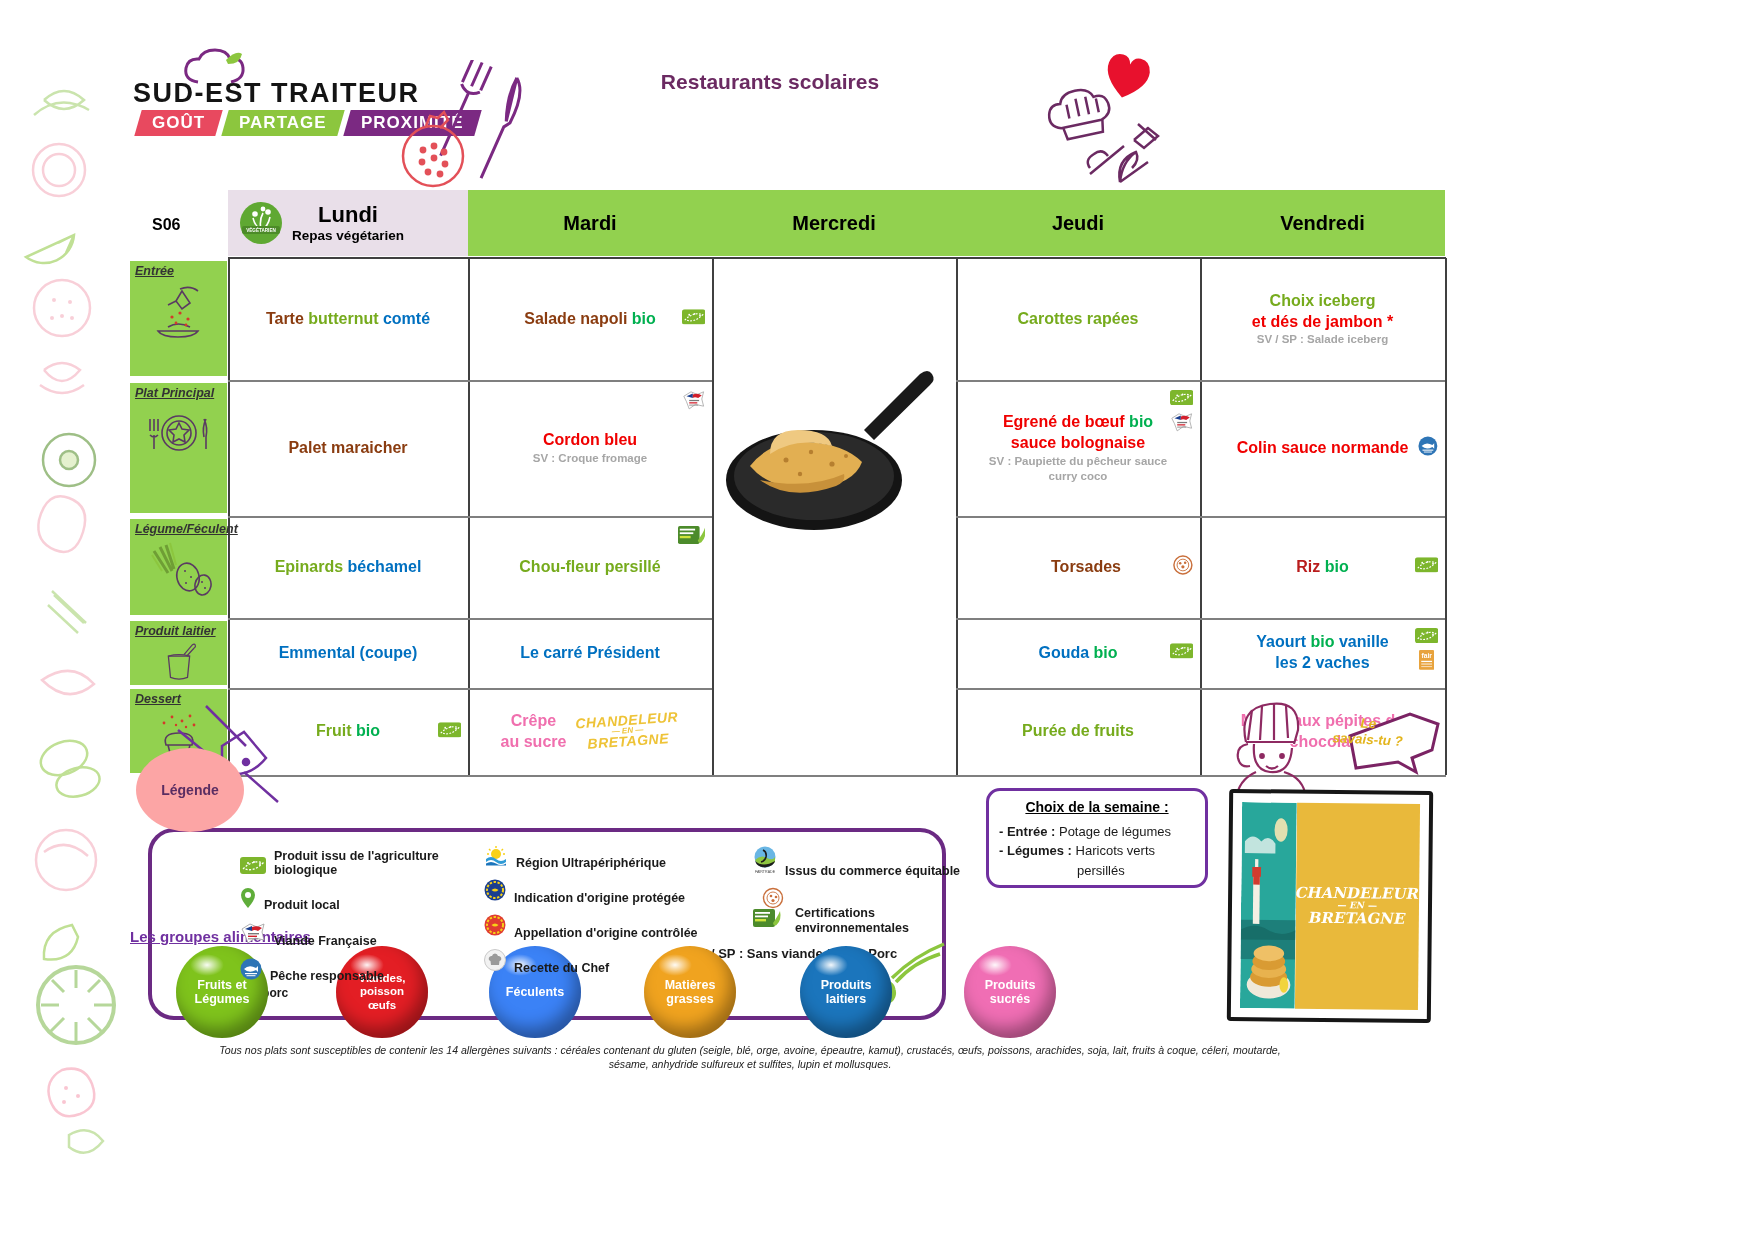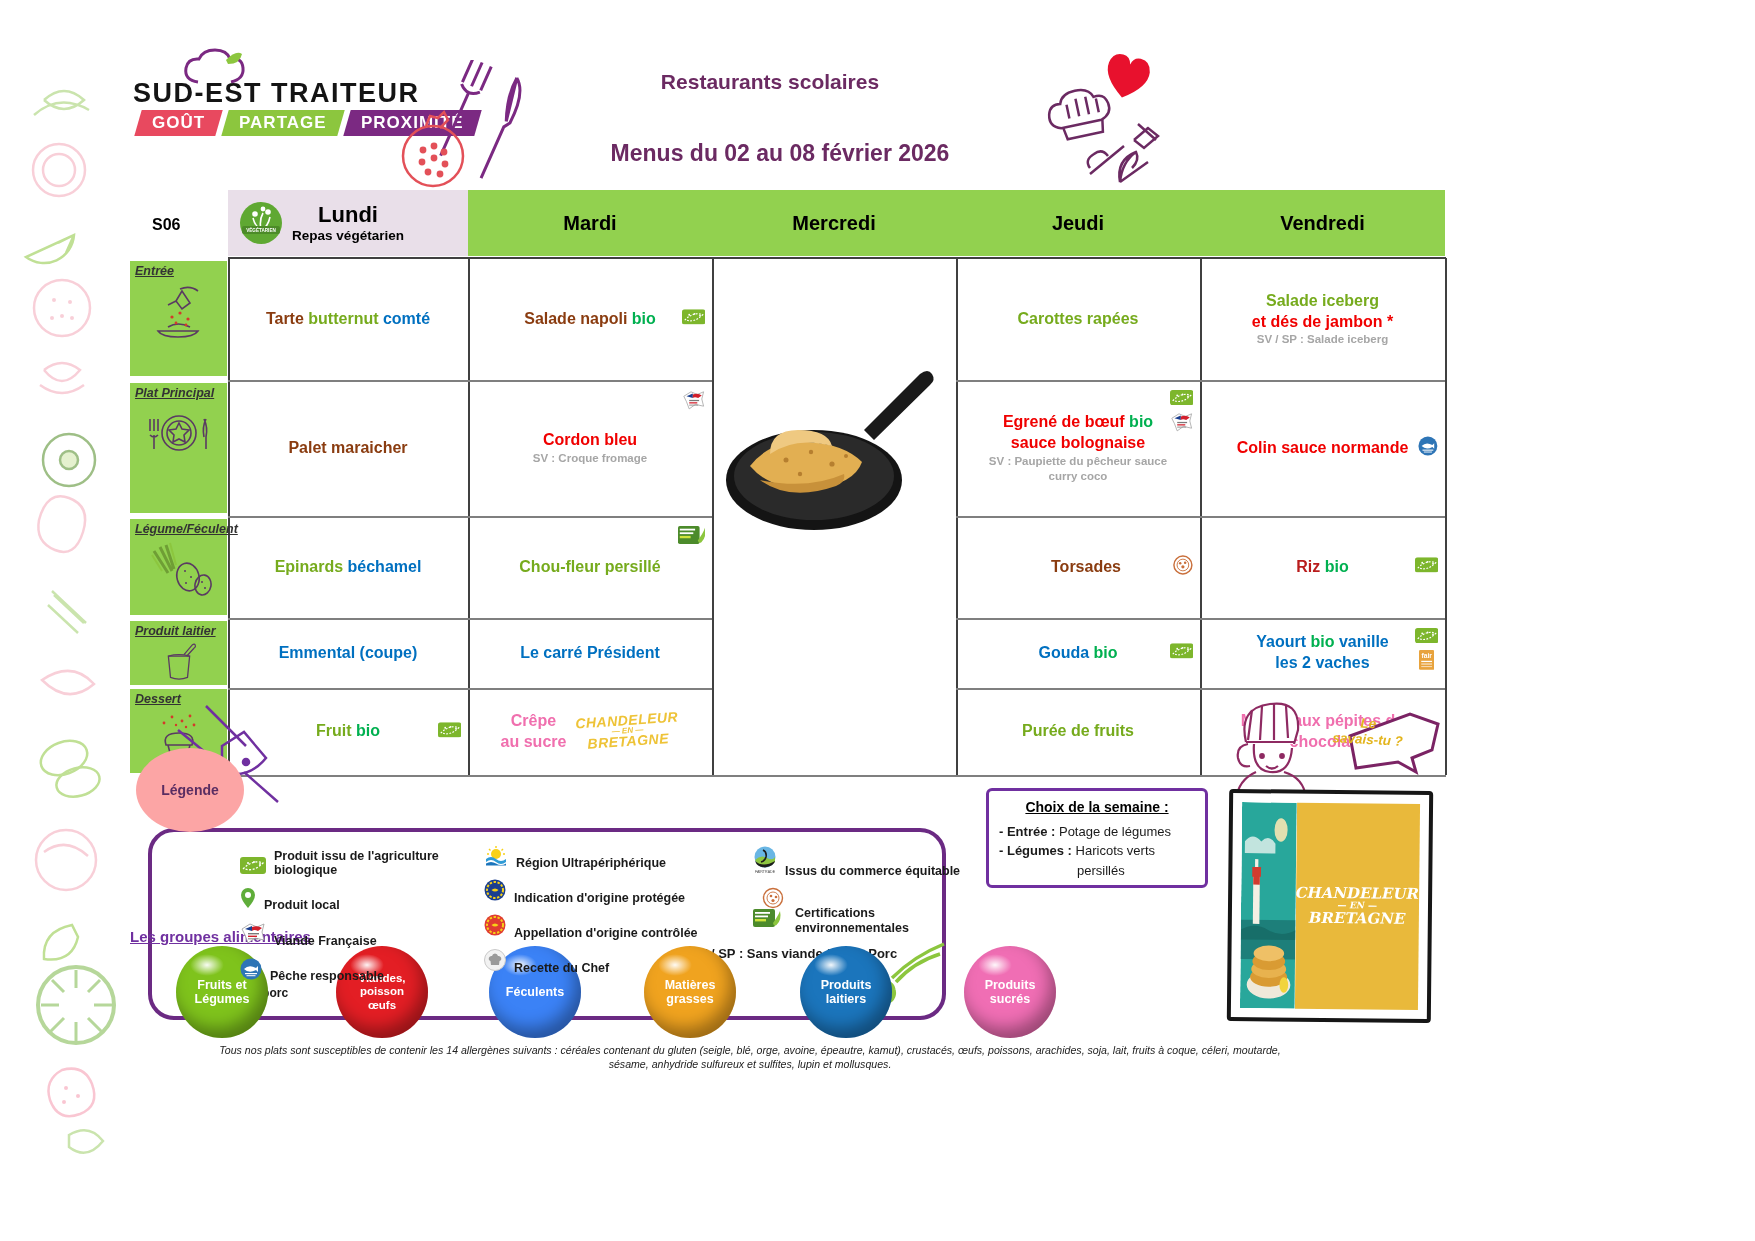--- a/index.html
+++ b/index.html
@@ -45,21 +45,21 @@
                   background:#fca5a5;display:flex;align-items:center;justify-content:center;z-index:3;}
   #legend-ellipse span{color:#5a2d62;font-weight:800;font-size:14px;}
   .leg-item{display:flex;align-items:flex-end;gap:8px;margin-bottom:9px;}
   .leg-label{font-size:12.5px;font-weight:700;color:#1a1a1a;line-height:1.15;white-space:pre-line;padding-top:3px;}
   .leg-icon{flex:0 0 auto;}
   #svsp{font-size:13px;font-weight:800;color:#1a1a1a;}
   #porc-note{font-size:12px;font-weight:800;color:#1a1a1a;}
 
   
   #choix-box{position:absolute;left:986px;top:788px;width:222px;height:100px;
-             border:3.5px solid #7030a0;border-radius:6px;background:#fff;padding:8px 10px;box-sizing:border-box;}
+             border:3.5px solid #7030a0;border-radius:14px;background:#fff;padding:8px 10px;box-sizing:border-box;}
   #choix-title{font-size:14px;font-weight:800;text-decoration:underline;text-align:center;color:#000;}
   .choix-line{font-size:13px;color:#1a1a1a;margin-top:3px;line-height:1.25;}
   .choix-line b{font-weight:800;}
   .choix-indent{margin-left:78px;}
 
   
   #groups-title{font-size:15px;font-weight:800;color:#7030a0;text-decoration:underline;}
   .group-circle{position:absolute;width:92px;height:92px;border-radius:50%;display:flex;
                 align-items:center;justify-content:center;text-align:center;color:#fff;
                 font-weight:800;font-size:12.5px;line-height:1.15;white-space:pre-line;
@@ -150,21 +150,20 @@
       <circle cx="34" cy="54" r="3.4"></circle>
           <circle cx="46" cy="50" r="3.4"></circle>
           <circle cx="57" cy="56" r="3.4"></circle>
       <circle cx="40" cy="64" r="3.4"></circle>
           <circle cx="52" cy="66" r="3.4"></circle>
     </g>
   </g>
 </svg>
 
 <div class="abs" id="main-title" style="left:520px;top:70px;width:500px;">Restaurants scolaires</div>
-<div class="abs" id="sub-title" style="left:520px;top:140px;width:520px;">Menus du 02 au 08 février 2026</div>
 
 <svg class="abs" style="left:1040px;top:75px;" width="90" height="70" viewBox="0 0 90 70">
   <g fill="none" stroke="#6b2a62" stroke-width="2.5" transform="rotate(-12 45 35)">
     <path d="M18 48 q-12 -4 -9 -16 q3 -10 13 -8 q3 -10 17 -10 q14 0 17 10 q11 -2 13 9 q2 11 -10 15 z"></path>
     <path d="M20 48 l2 12 h36 l2 -12 M28 26 v14 M38 22 v18 M48 22 v18 M58 26 v14"></path>
   </g>
 </svg>
 <svg class="abs" style="left:1100px;top:52px;" width="55" height="50" viewBox="0 0 55 50">
   <path d="M27 46 Q4 30 6 15 Q8 4 18 4 q7 0 9 8 q2 -8 9 -8 q10 0 12 11 q2 15 -21 31 z" fill="#e8112d" transform="rotate(14 27 25)"></path>
 </svg>
@@ -322,21 +321,21 @@
             </svg></span>
         </div>
       </div>
       <div class="cell" style="left: 958px; top: 260px; width: 240px; height: 118px;">
         <div>
           <div class="cell-line"><span style="color: rgb(118, 171, 29);">Carottes rapées</span></div>
         </div>
       </div>
       <div class="cell" style="left: 1202px; top: 260px; width: 241px; height: 118px;">
         <div>
-          <div class="cell-line"><span style="color: rgb(118, 171, 29);">Salade iceberg</span></div>
+          <div class="cell-line"><span style="color: rgb(118, 171, 29);">Choix iceberg</span></div>
           <div class="cell-line"><span style="color: rgb(240, 0, 0);">et dés de jambon *</span></div>
           <div class="cell-sub">SV / SP : Salade iceberg</div>
         </div>
       </div>
       <div class="cell" style="left: 230px; top: 382px; width: 236px; height: 132px;">
         <div>
           <div class="cell-line"><span style="color: rgb(138, 60, 16);">Palet maraicher</span></div>
         </div>
       </div>
       <div class="cell" style="left: 470px; top: 382px; width: 240px; height: 132px;">

